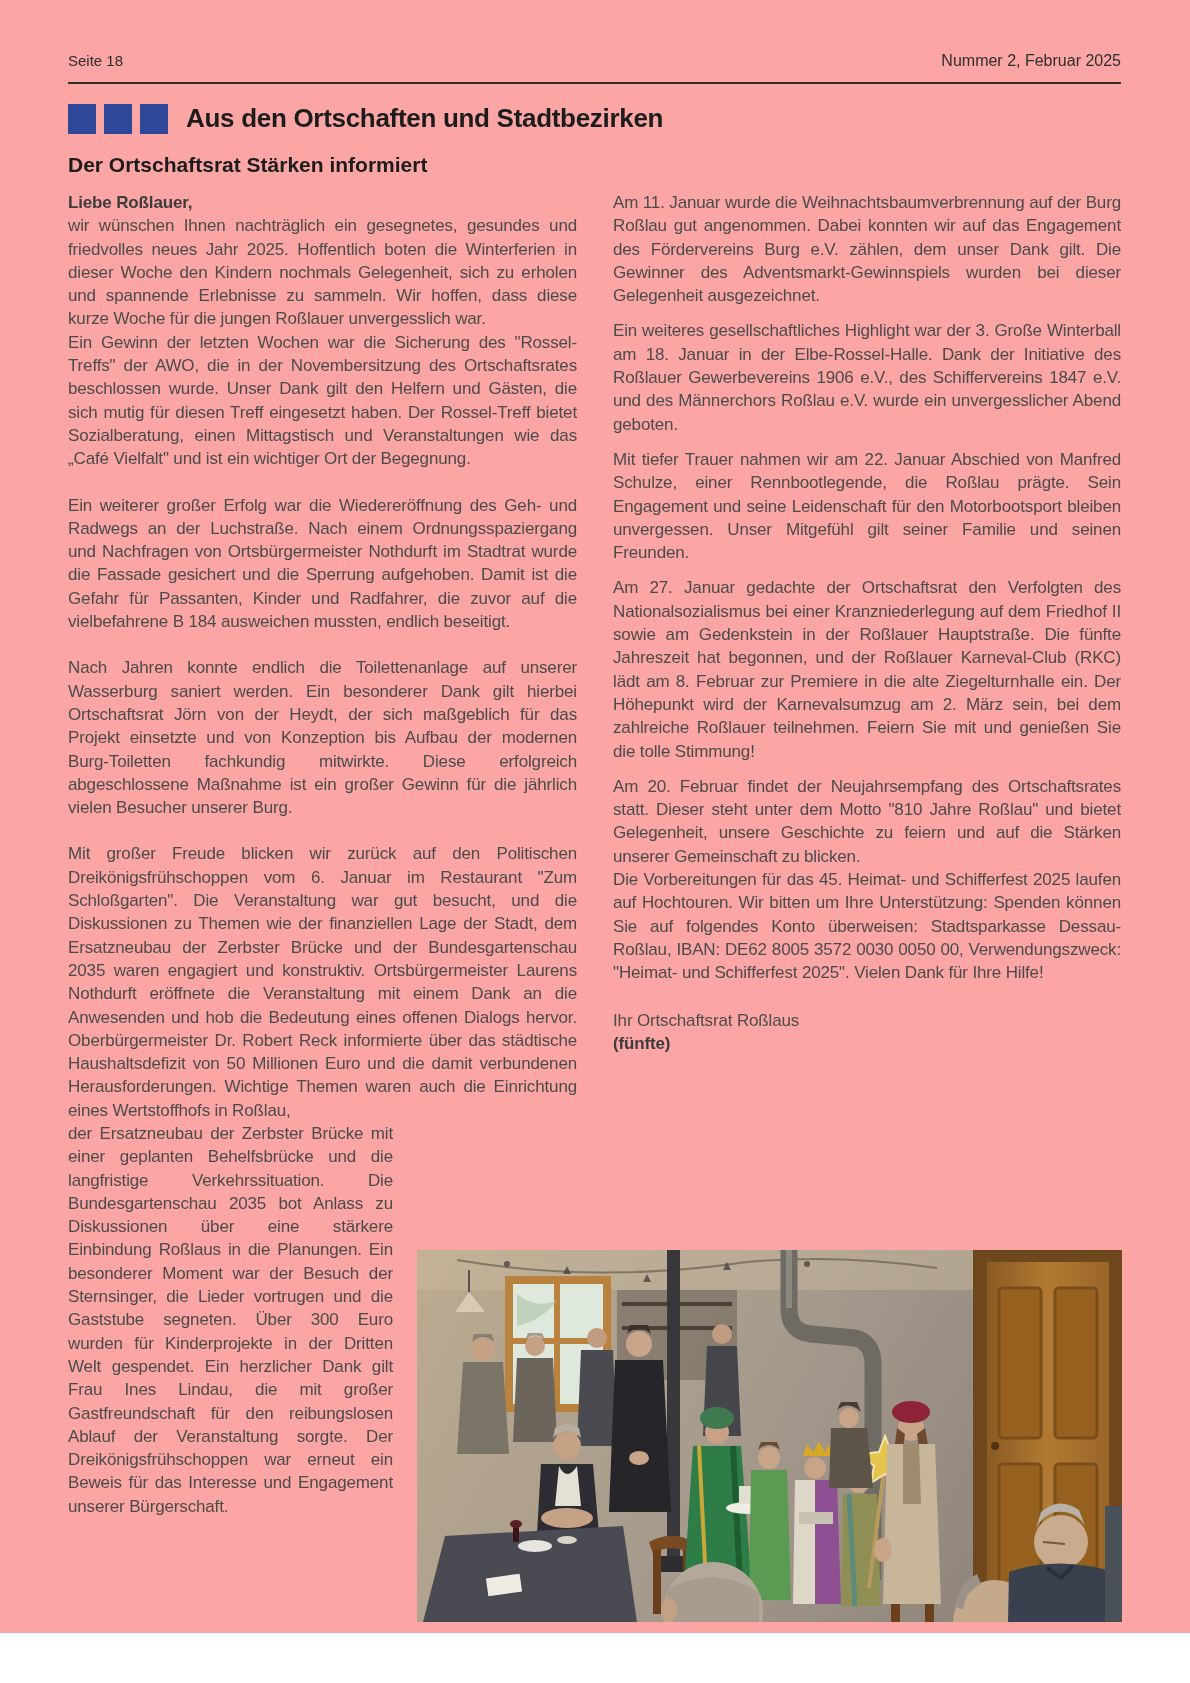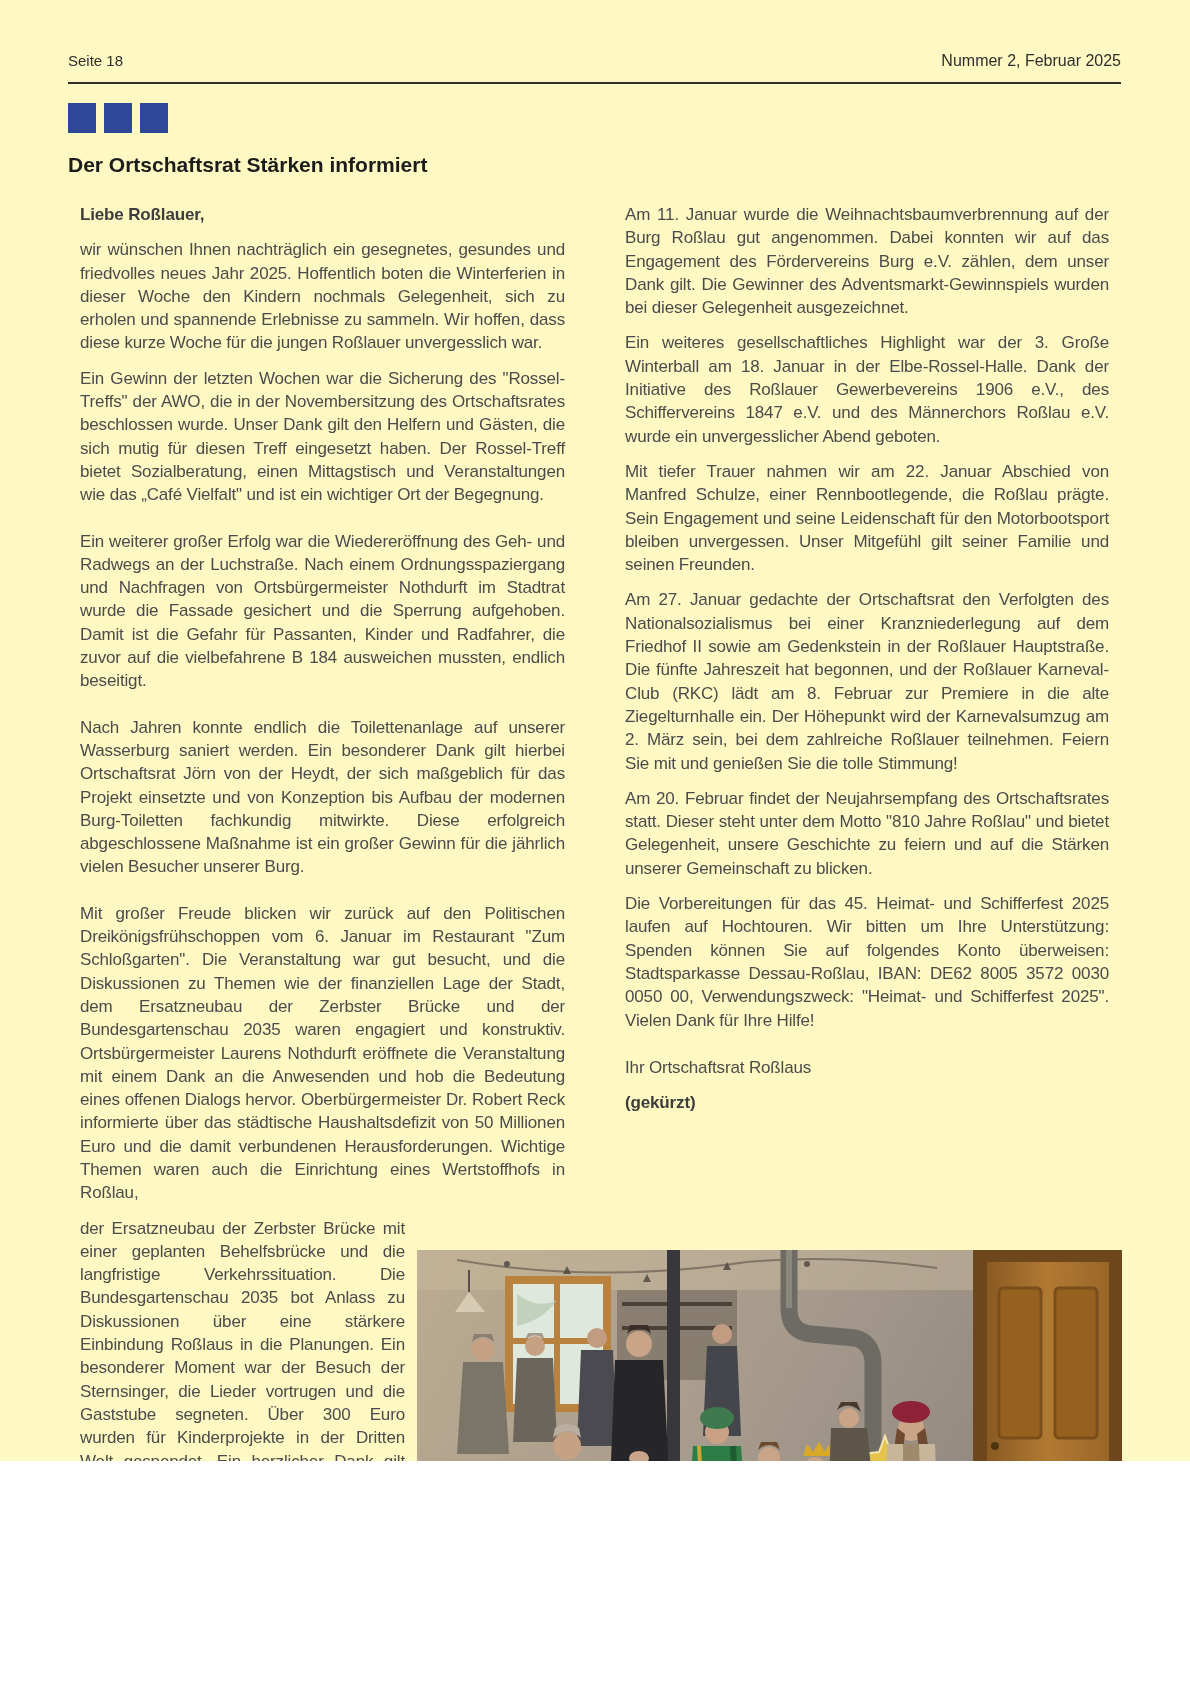--- a/index.html
+++ b/index.html
@@ -1,30 +1,30 @@
 <!DOCTYPE html>
 <html lang="de"><head>
 <meta charset="utf-8">
 <style>
   html,body{margin:0;padding:0;background:#ffffff;}
-  .page{position:relative;width:1190px;height:1461px;background:#fef9c3;overflow:hidden;
+  .page{position:relative;width:1190px;height:1633px;background:#fca5a5;overflow:hidden;
         font-family:"Liberation Sans",sans-serif;color:#4b4b4b;}
   
   .hdr-left{position:absolute;left:68px;top:52px;font-size:15px;color:#2e2e2e;}
   .hdr-right{position:absolute;left:613px;top:52px;width:508px;text-align:right;font-size:16px;color:#2e2e2e;}
   .hdr-rule{position:absolute;left:68px;top:82px;width:1053px;height:2px;background:#2f2f2f;}
   
   .section-head{position:absolute;left:68px;top:103px;display:flex;align-items:center;}
   .sq{width:28px;height:30px;background:#2e4799;margin-right:8px;}
   .section-title{margin-left:10px;font-size:26px;font-weight:bold;color:#1c1c1c;letter-spacing:-0.3px;}
   .article-title{position:absolute;left:68px;top:153px;font-size:21px;font-weight:bold;color:#1c1c1c;}
   
   .col{position:absolute;top:191px;font-size:17px;line-height:23.3px;text-align:justify;
        letter-spacing:-0.15px;hyphens:auto;-webkit-hyphens:auto;}
-  .col p{margin:12px;}
+  .col p{margin:0;}
   .col-left{left:68px;width:509px;}
   .col-right{left:613px;width:508px;}
   .salutation{font-weight:bold;color:#3c3c3c;}
   .gap-lg{margin-top:23px !important;}
   .gap-sm{margin-top:12px !important;}
   .narrow{width:325px;}
   .signature{margin-top:24px !important;}
   .sig-note{font-weight:bold;color:#3c3c3c;}
   
   .photo{position:absolute;left:417px;top:1250px;width:705px;height:372px;overflow:hidden;background:#a89a88;}
@@ -36,20 +36,21 @@
 <div class="page">
 
   <div class="hdr-left">Seite 18</div>
   <div class="hdr-right">Nummer 2, Februar 2025</div>
   <div class="hdr-rule"></div>
 
   <div class="section-head">
     <span class="sq"></span>
     <span class="sq"></span>
     <span class="sq"></span>
+    <span class="section-title">Aus den Ortschaften und Stadtbezirken</span>
   </div>
 
   <div class="article-title">Der Ortschaftsrat Stärken informiert</div>
 
   <div class="col col-left">
     <p class="salutation">Liebe Roßlauer,</p>
     <p>wir wünschen Ihnen nachträglich ein gesegnetes, gesundes und friedvolles neues Jahr 2025. Hoffentlich boten die Winterferien in dieser Woche den Kindern nochmals Gelegenheit, sich zu erholen und spannende Erlebnisse zu sammeln. Wir hoffen, dass diese kurze Woche für die jungen Roßlauer unvergesslich war.</p>
     <p>Ein Gewinn der letzten Wochen war die Sicherung des "Rossel-Treffs" der AWO, die in der Novembersitzung des Ortschaftsrates beschlossen wurde. Unser Dank gilt den Helfern und Gästen, die sich mutig für diesen Treff eingesetzt haben. Der Rossel-Treff bietet Sozialberatung, einen Mittagstisch und Veranstaltungen wie das „Café Vielfalt" und ist ein wichtiger Ort der Begegnung.</p>
     <p class="gap-lg">Ein weiterer großer Erfolg war die Wiedereröffnung des Geh- und Radwegs an der Luchstraße. Nach einem Ordnungsspaziergang und Nachfragen von Ortsbürgermeister Nothdurft im Stadtrat wurde die Fassade gesichert und die Sperrung aufgehoben. Damit ist die Gefahr für Passanten, Kinder und Radfahrer, die zuvor auf die vielbefahrene B 184 ausweichen mussten, endlich beseitigt.</p>
     <p class="gap-lg">Nach Jahren konnte endlich die Toilettenanlage auf unserer Wasserburg saniert werden. Ein besonderer Dank gilt hierbei Ortschaftsrat Jörn von der Heydt, der sich maßgeblich für das Projekt einsetzte und von Konzeption bis Aufbau der modernen Burg-Toiletten fachkundig mitwirkte. Diese erfolgreich abgeschlossene Maßnahme ist ein großer Gewinn für die jährlich vielen Besucher unserer Burg.</p>
@@ -58,21 +59,21 @@
   </div>
 
   <div class="col col-right">
     <p>Am 11. Januar wurde die Weihnachtsbaumverbrennung auf der Burg Roßlau gut angenommen. Dabei konnten wir auf das Engagement des Fördervereins Burg e.V. zählen, dem unser Dank gilt. Die Gewinner des Adventsmarkt-Gewinnspiels wurden bei dieser Gelegenheit ausgezeichnet.</p>
     <p class="gap-sm">Ein weiteres gesellschaftliches Highlight war der 3. Große Winterball am 18. Januar in der Elbe-Rossel-Halle. Dank der Initiative des Roßlauer Gewerbevereins 1906 e.V., des Schiffervereins 1847 e.V. und des Männerchors Roßlau e.V. wurde ein unvergesslicher Abend geboten.</p>
     <p class="gap-sm">Mit tiefer Trauer nahmen wir am 22. Januar Abschied von Manfred Schulze, einer Rennbootlegende, die Roßlau prägte. Sein Engagement und seine Leidenschaft für den Motorbootsport bleiben unvergessen. Unser Mitgefühl gilt seiner Familie und seinen Freunden.</p>
     <p class="gap-sm">Am 27. Januar gedachte der Ortschaftsrat den Verfolgten des Nationalsozialismus bei einer Kranzniederlegung auf dem Friedhof II sowie am Gedenkstein in der Roßlauer Hauptstraße. Die fünfte Jahreszeit hat begonnen, und der Roßlauer Karneval-Club (RKC) lädt am 8. Februar zur Premiere in die alte Ziegelturnhalle ein. Der Höhepunkt wird der Karnevalsumzug am 2. März sein, bei dem zahlreiche Roßlauer teilnehmen. Feiern Sie mit und genießen Sie die tolle Stimmung!</p>
     <p class="gap-sm">Am 20. Februar findet der Neujahrsempfang des Ortschaftsrates statt. Dieser steht unter dem Motto "810 Jahre Roßlau" und bietet Gelegenheit, unsere Geschichte zu feiern und auf die Stärken unserer Gemeinschaft zu blicken.</p>
     <p>Die Vorbereitungen für das 45. Heimat- und Schifferfest 2025 laufen auf Hochtouren. Wir bitten um Ihre Unterstützung: Spenden können Sie auf folgendes Konto überweisen: Stadtsparkasse Dessau-Roßlau, IBAN: DE62 8005 3572 0030 0050 00, Verwendungszweck: "Heimat- und Schifferfest 2025". Vielen Dank für Ihre Hilfe!</p>
     <p class="signature">Ihr Ortschaftsrat Roßlaus</p>
-    <p class="sig-note">(gekürzt)</p>
+    <p class="sig-note">(fünfte)</p>
   </div>
 
   <div class="photo" role="img" aria-label="Sternsinger in grünen, weiß-violetten und goldenen Gewändern mit Kronen und Stern zu Besuch in der Gaststube beim Dreikönigsfrühschoppen; Gäste an Tischen, Holztür rechts, Fenster links">
     <svg width="705" height="372" viewBox="0 0 705 372" xmlns="http://www.w3.org/2000/svg">
       <defs>
         <linearGradient id="wall" x1="0" y1="0" x2="1" y2="0.3">
           <stop offset="0" stop-color="#bcab90"></stop>
           <stop offset="0.55" stop-color="#a59a8c"></stop>
           <stop offset="1" stop-color="#8f857c"></stop>
         </linearGradient>

